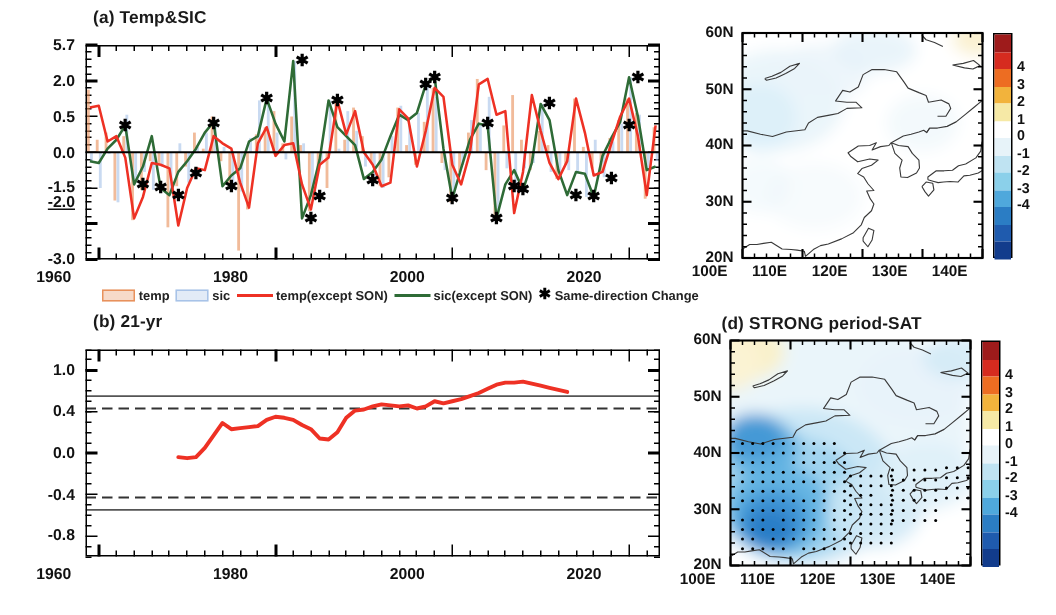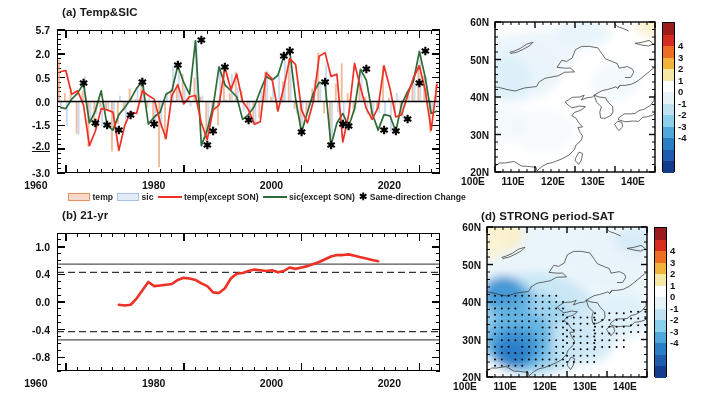--- a/index.html
+++ b/index.html
@@ -41,21 +41,21 @@
         <div class="majtk" style="left:432px;top:53.133333333333326px;width:8px;height:1.5px;"></div>
         <div class="ytick" style="left:8px;top:77.66666666666666px;width:42px;">0.5</div>
         <div class="majtk" style="left:57px;top:76.96666666666665px;width:8px;height:1.5px;"></div>
         <div class="majtk" style="left:432px;top:76.96666666666665px;width:8px;height:1.5px;"></div>
         <div class="ytick" style="left:8px;top:101.5px;width:42px;">0.0</div>
         <div class="majtk" style="left:57px;top:100.8px;width:8px;height:1.5px;"></div>
         <div class="majtk" style="left:432px;top:100.8px;width:8px;height:1.5px;"></div>
         <div class="ytick" style="left:8px;top:125.33333333333333px;width:42px;">-1.5</div>
         <div class="majtk" style="left:57px;top:124.63333333333333px;width:8px;height:1.5px;"></div>
         <div class="majtk" style="left:432px;top:124.63333333333333px;width:8px;height:1.5px;"></div>
-        <div class="ytick" style="left:8px;top:146px;width:42px;text-decoration:underline;">-2.0</div>
+        <div class="ytick" style="left:8px;top:135px;width:42px;text-decoration:underline;">-2.0</div>
         <div class="majtk" style="left:57px;top:148.4666666666667px;width:8px;height:1.5px;"></div>
         <div class="majtk" style="left:432px;top:148.4666666666667px;width:8px;height:1.5px;"></div>
         <div class="ytick" style="left:8px;top:173px;width:42px;">-3.0</div>
         <div class="majtk" style="left:57px;top:172.3px;width:8px;height:1.5px;"></div>
         <div class="majtk" style="left:432px;top:172.3px;width:8px;height:1.5px;"></div>
         <div class="mintk" style="left:57px;top:167.73333333333335px;width:4px;height:1px;"></div>
         <div class="mintk" style="left:436px;top:167.73333333333335px;width:4px;height:1px;"></div>
         <div class="mintk" style="left:57px;top:162.96666666666664px;width:4px;height:1px;"></div>
         <div class="mintk" style="left:436px;top:162.96666666666664px;width:4px;height:1px;"></div>
         <div class="mintk" style="left:57px;top:158.2px;width:4px;height:1px;"></div>

